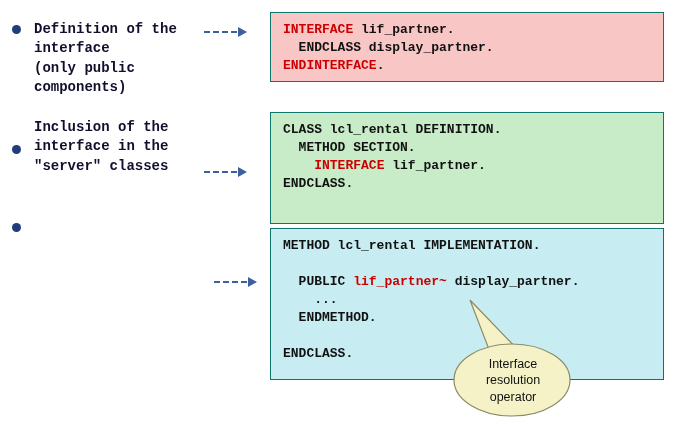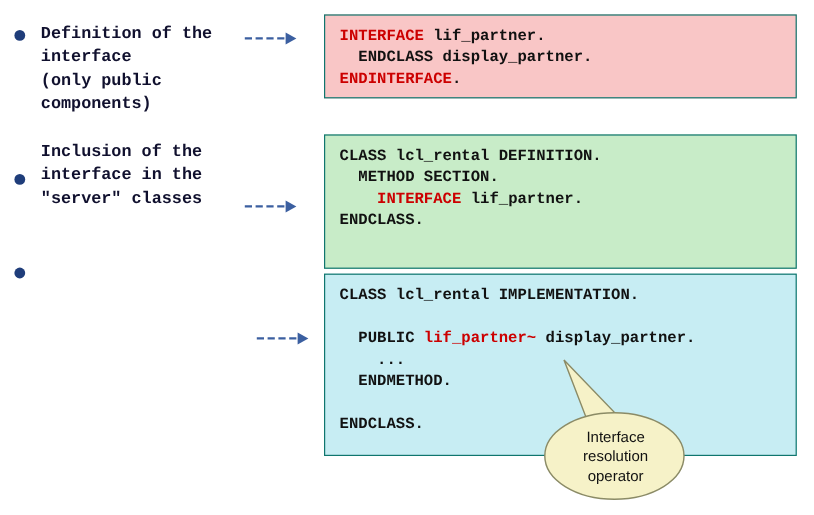--- a/index.html
+++ b/index.html
@@ -103,21 +103,21 @@
       <div class="code-line"><span>  ENDCLASS display_partner.</span></div>
       <div class="code-line"><span class="red">ENDINTERFACE</span><span>.</span></div>
     </div>
   <div class="code-box" id="box-1">
       <div class="code-line"><span>CLASS lcl_rental DEFINITION.</span></div>
       <div class="code-line"><span>  METHOD SECTION.</span></div>
       <div class="code-line"><span>    </span><span class="red">INTERFACE</span><span> lif_partner.</span></div>
       <div class="code-line"><span>ENDCLASS.</span></div>
     </div>
   <div class="code-box" id="box-2">
-      <div class="code-line"><span>CLASS lcl_rental IMPLEMENTATION.</span></div>
+      <div class="code-line"><span>METHOD lcl_rental IMPLEMENTATION.</span></div>
       <div class="code-line"><span></span></div>
       <div class="code-line"><span>  PUBLIC </span><span class="red">lif_partner~</span><span> display_partner.</span></div>
       <div class="code-line"><span>    ...</span></div>
       <div class="code-line"><span>  ENDMETHOD.</span></div>
       <div class="code-line"><span></span></div>
       <div class="code-line"><span>ENDCLASS.</span></div>
     </div>
 
   <svg class="callout-svg" viewBox="0 0 210 140">
     <polygon class="callout-shape" points="42,12 62,64 94,66"></polygon>

